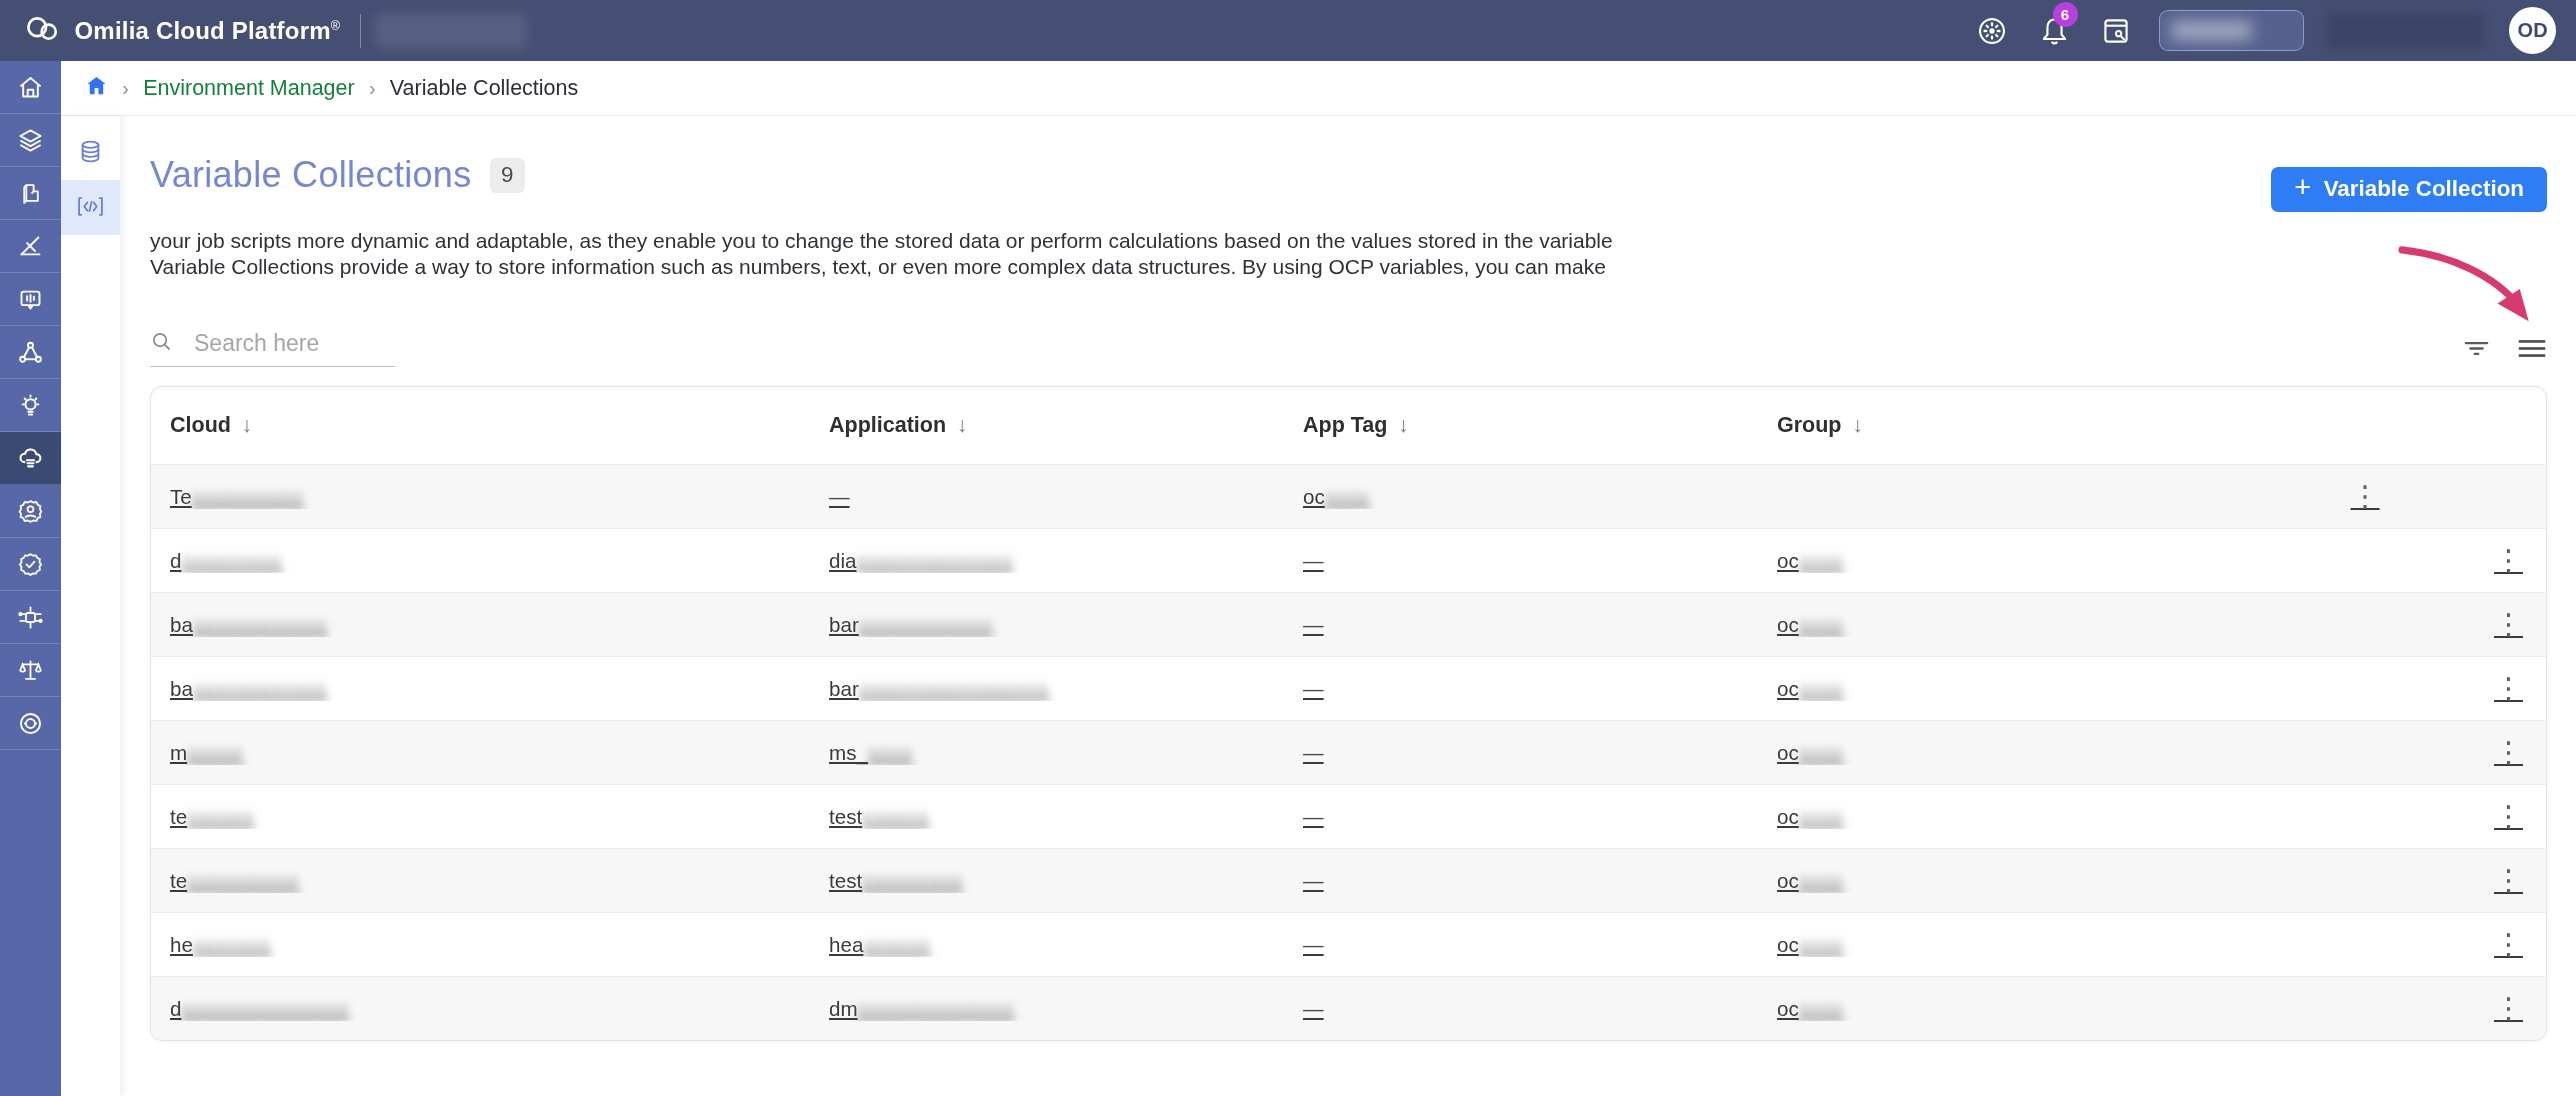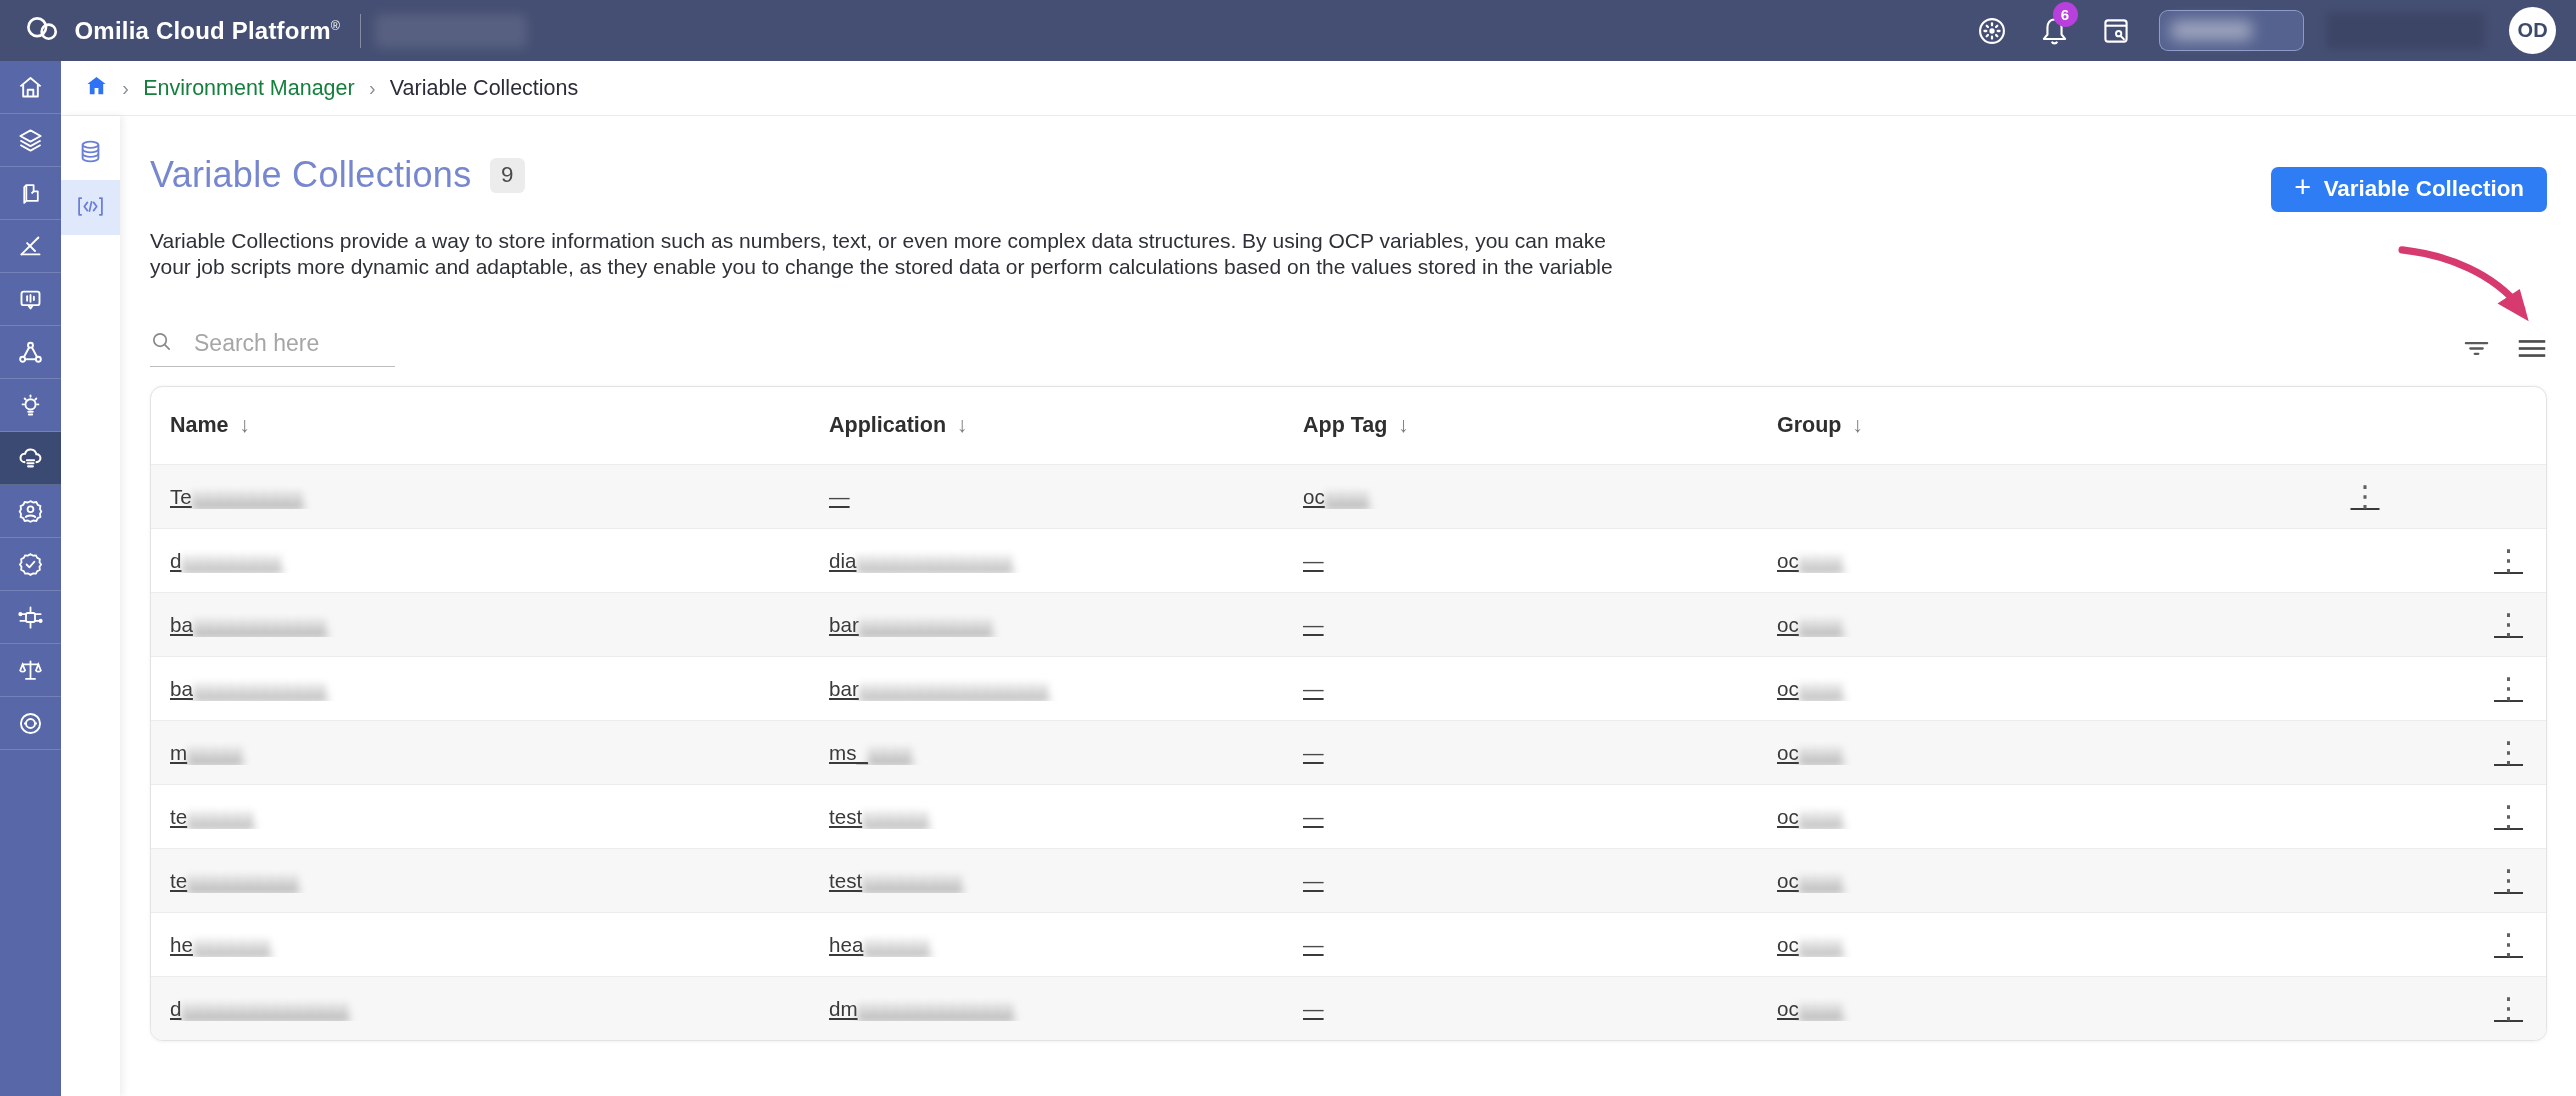--- a/index.html
+++ b/index.html
@@ -389,22 +389,22 @@
             <h1 class="page-title">Variable Collections</h1>
             <span class="count-badge">9</span>
             <div class="title-spacer"></div>
             <button class="add-btn">
               <span class="plus">+</span>
               <span>Variable Collection</span>
             </button>
           </div>
 
           <div class="description">
+            <div>your job scripts more dynamic and adaptable, as they enable you to change the stored data or perform calculations based on the values stored in the variable</div>
             <div>Variable Collections provide a way to store information such as numbers, text, or even more complex data structures. By using OCP variables, you can make</div>
-            <div>your job scripts more dynamic and adaptable, as they enable you to change the stored data or perform calculations based on the values stored in the variable</div>
           </div>
 
           <div class="tools-row">
             <div class="search-box">
               <span>
                 <svg width="23" height="23" viewBox="0 0 24 24" fill="none" stroke="#8a8a8a" stroke-width="1.8">
                     <circle cx="10.5" cy="10.5" r="6.5"></circle>
                     <line x1="15.3" y1="15.3" x2="20" y2="20" stroke-linecap="round"></line>
                   </svg>
               </span>
@@ -430,21 +430,21 @@
           </div>
 
           <svg class="annotation-arrow" width="165" height="94" viewBox="0 0 185 105" fill="none">
             <path d="M18 12 C 70 18, 120 38, 152 78" stroke="#d63a6e" stroke-width="8" stroke-linecap="round" fill="none"></path>
             <path d="M160 92 L125 72 L150 56 Z" fill="#d63a6e"></path>
           </svg>
 
           <div class="table-card">
             <div class="t-row t-head">
               <div class="cell">
-                  <span>Name</span>
+                  <span>Cloud</span>
                   <span class="sort-arrow">↓</span>
                 </div>
               <div class="cell">
                   <span>Application</span>
                   <span class="sort-arrow">↓</span>
                 </div>
               <div class="cell">
                   <span>App Tag</span>
                   <span class="sort-arrow">↓</span>
                 </div>

